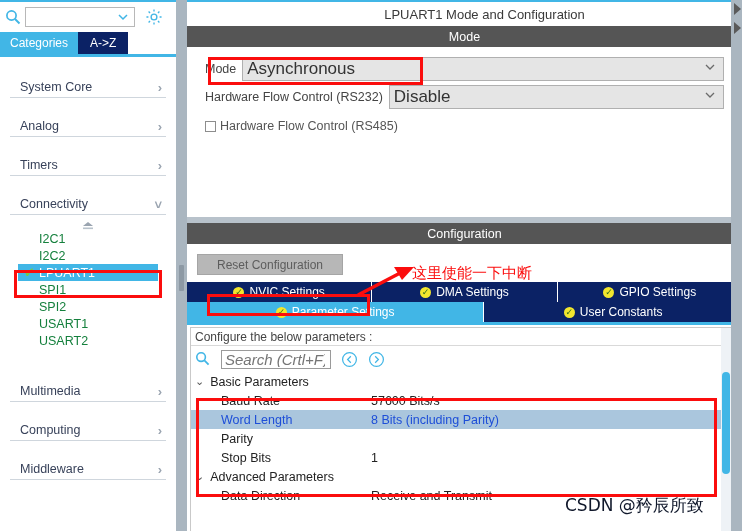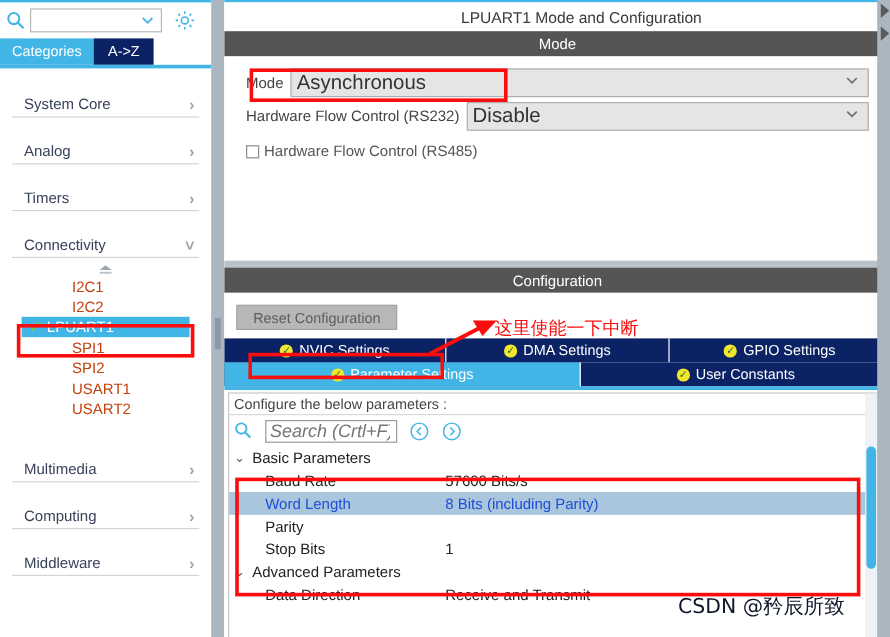--- a/index.html
+++ b/index.html
@@ -64,21 +64,21 @@
     border-bottom: 1px solid #cfd6dd;
     color: #38425a; font-size: 12.5px;
     padding: 0 4px 0 10px;
   }
   .cat-gap { height: 18px; }
   .cat-arrow { color: #9aa4b0; font-size: 13px; font-weight: bold; }
 
   .sub-list { margin-top: 4px; }
   .sub-item {
     height: 17px; display: flex; align-items: center;
-    color: #c2410c; font-size: 12.5px; padding-left: 60px;
+    color: #15803d; font-size: 12.5px; padding-left: 39px;
   }
   .sub-item.selected {
     background: #41b6e6; color: #ffffff;
     margin-left: 18px; padding-left: 21px; width: 140px;
     position: relative;
   }
   .sub-item.selected .chk { color: #7ac943; font-weight: bold;
     position: absolute; left: 6px; font-size: 13px; }
 
   .scroll-pip {
@@ -129,21 +129,21 @@
     width: 11px; height: 11px; border: 1px solid #8d8d8d; background: #fff;
   }
   .chk-label { font-size: 12.5px; color: #555; }
 
   .spacer-gray { height: 6px; background: #b8c2cb; }
 
   
   .cfg-body { position: relative; background: #fff; height: 100%; }
   .reset-btn {
     position: absolute; left: 10px; top: 10px;
-    width: 134px; height: 21px; background: #b7b7b7; color: #5d5d5d;
+    width: 146px; height: 21px; background: #b7b7b7; color: #5d5d5d;
     border: 1px solid #a5a5a5;
     display: flex; align-items: center; justify-content: center;
     font-size: 12px;
   }
 
   .tabbar1 {
     position: absolute; left: 0; top: 38px; width: 100%; height: 20px;
     display: flex; background: #0b2265;
   }
   .tabbar2 {

